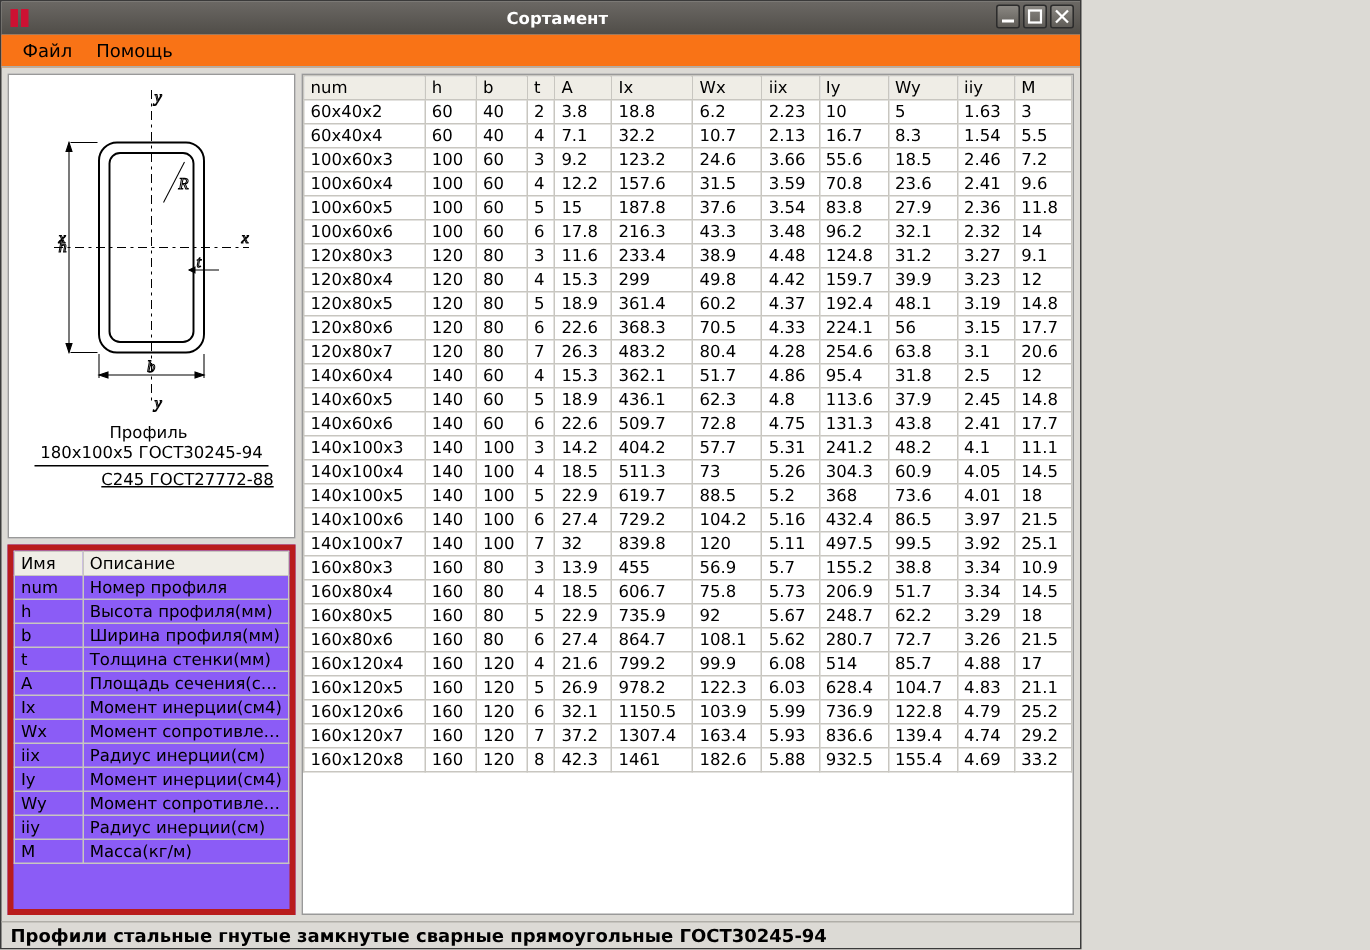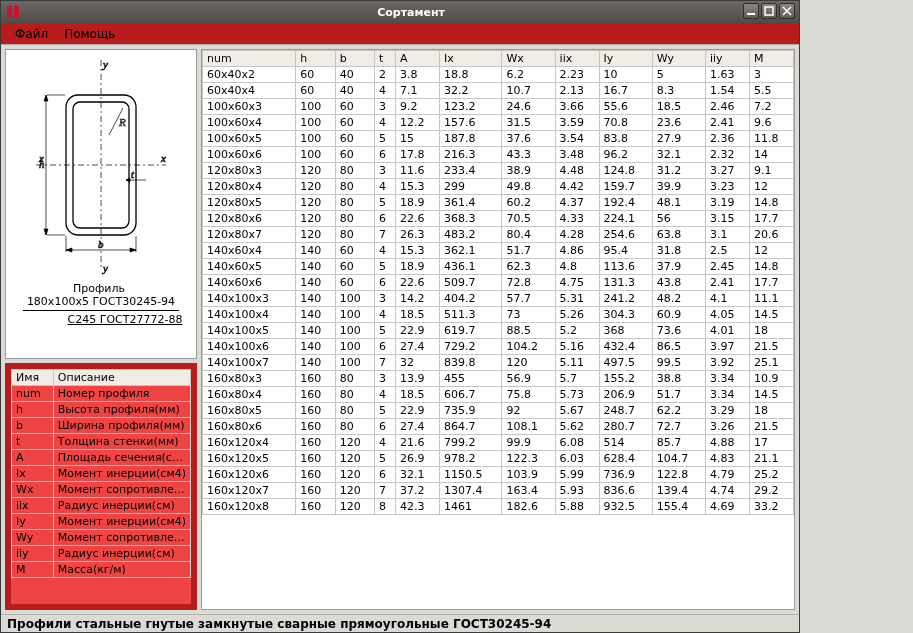--- a/index.html
+++ b/index.html
@@ -1,34 +1,34 @@
 <!DOCTYPE html>
 <html><head>
 <meta charset="utf-8">
 <style>
   * { box-sizing: border-box; }
   html, body { margin:0; padding:0; font-family: "DejaVu Sans", Arial, sans-serif; font-size:11px; color:#000; background:#dcdad5; }
-  .window { width:800px; height:633px; border:1px solid #3a3a3a; display:flex; flex-direction:column; background:#dcdad5; }
+  .window { width:721px; height:633px; border:1px solid #3a3a3a; display:flex; flex-direction:column; background:#dcdad5; }
   .titlebar { height:22px; background:linear-gradient(#6b6864,#504d48); display:flex; align-items:center; color:#fff; padding:0 4px; position:relative; }
   .titlebar .app-icon { width:16px; height:16px; margin-right:6px; }
   .titlebar .title { flex:1; text-align:center; font-weight:bold; }
   .titlebar .btns { position:absolute; right:4px; top:2px; display:flex; gap:2px; }
   .titlebar .btn { width:16px; height:16px; border:1px solid #2c2c2c; background:linear-gradient(#8a8782,#5f5c57); border-radius:2px; display:flex; align-items:center; justify-content:center; cursor:pointer; }
   .titlebar .btn svg { width:10px; height:10px; }
-  .menubar { height:22px; display:flex; align-items:center; padding:0 6px; border-bottom:1px solid #b0aea8; background:#b91c1c; font-size:12px; }
+  .menubar { height:22px; display:flex; align-items:center; padding:0 6px; border-bottom:1px solid #b0aea8; background:#f97316; font-size:12px; }
   .menubar .menu-item { padding:2px 8px; cursor:pointer; }
   .body-area { flex:1; display:flex; padding:4px; gap:4px; min-height:0; }
   .left-panel { width:192px; display:flex; flex-direction:column; gap:4px; }
   .drawing-box { flex:0 0 auto; height:310px; border:1px solid #999; background:#fff; position:relative; display:flex; flex-direction:column; align-items:center; }
   .drawing-svg { width:180px; height:230px; }
   .profile-label { font-size:11px; text-align:center; padding:2px 6px 6px; }
   .profile-label .line { display:inline-block; border-bottom:1px solid #000; padding:0 4px 2px; }
   .profile-label .lbl { margin-right:4px; }
   .profile-label .bottom{ padding-top:2px; display:inline-block;}
-  .legend-panel { flex:1; border:6px solid #b91c1c; background:#ef4444; overflow-y:auto; overflow-x:hidden; }
+  .legend-panel { flex:1; border:4px solid #b91c1c; background:#8b5cf6; overflow-y:auto; overflow-x:hidden; }
   table { border-collapse:collapse; width:100%; }
   th, td { border:1px solid #c8c6c0; padding:1px 4px; text-align:left; font-weight:normal; white-space:nowrap; overflow:hidden; }
   th { background:#efede6; position:sticky; top:0; }
   .legend-panel th:nth-child(1), .legend-panel td:nth-child(1){ width:48px;}
   .main-panel { flex:1; border:1px solid #999; background:#fff; overflow:auto; min-width:0; }
   .main-panel table { min-width:100%; }
   .main-panel th, .main-panel td { font-size:11px; }
   .main-panel th { cursor:pointer; }
   .statusbar { height:18px; border-top:1px solid #b0aea8; padding:1px 6px; font-size:12px; display:flex; align-items:center; font-weight:bold;}
   .drawing-text { font-family:serif; font-size:11px; font-style:italic; }

